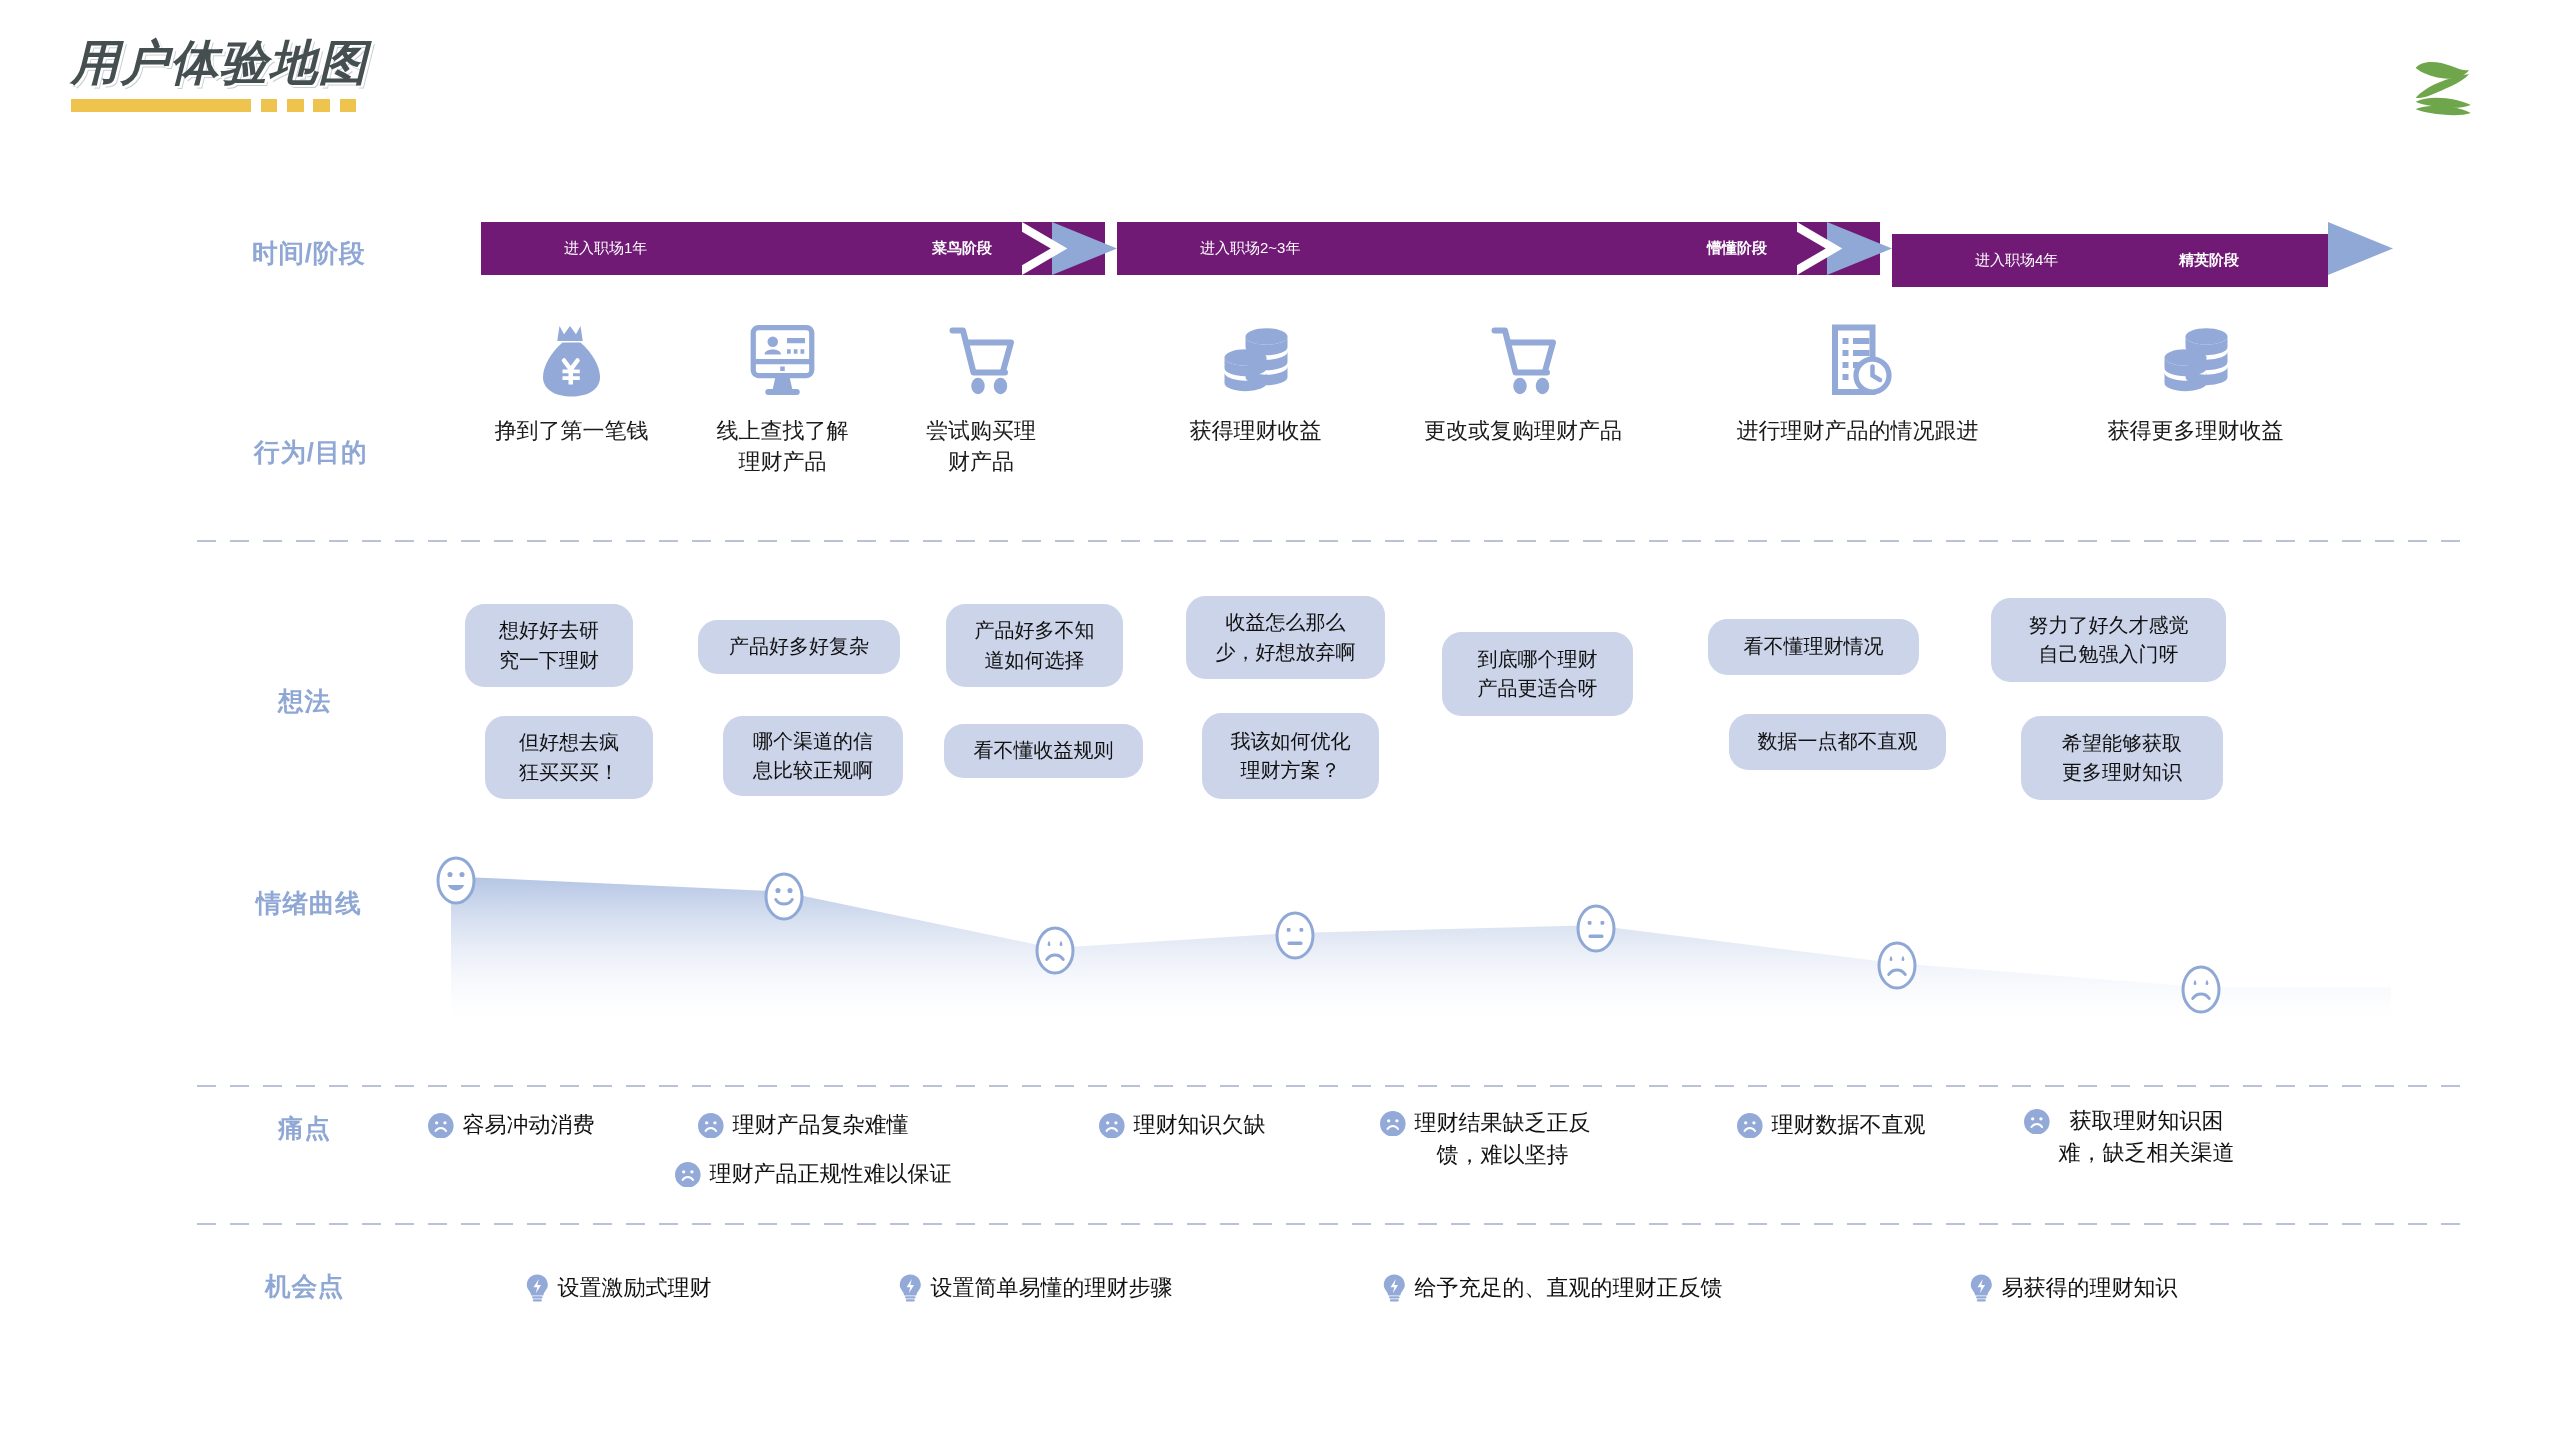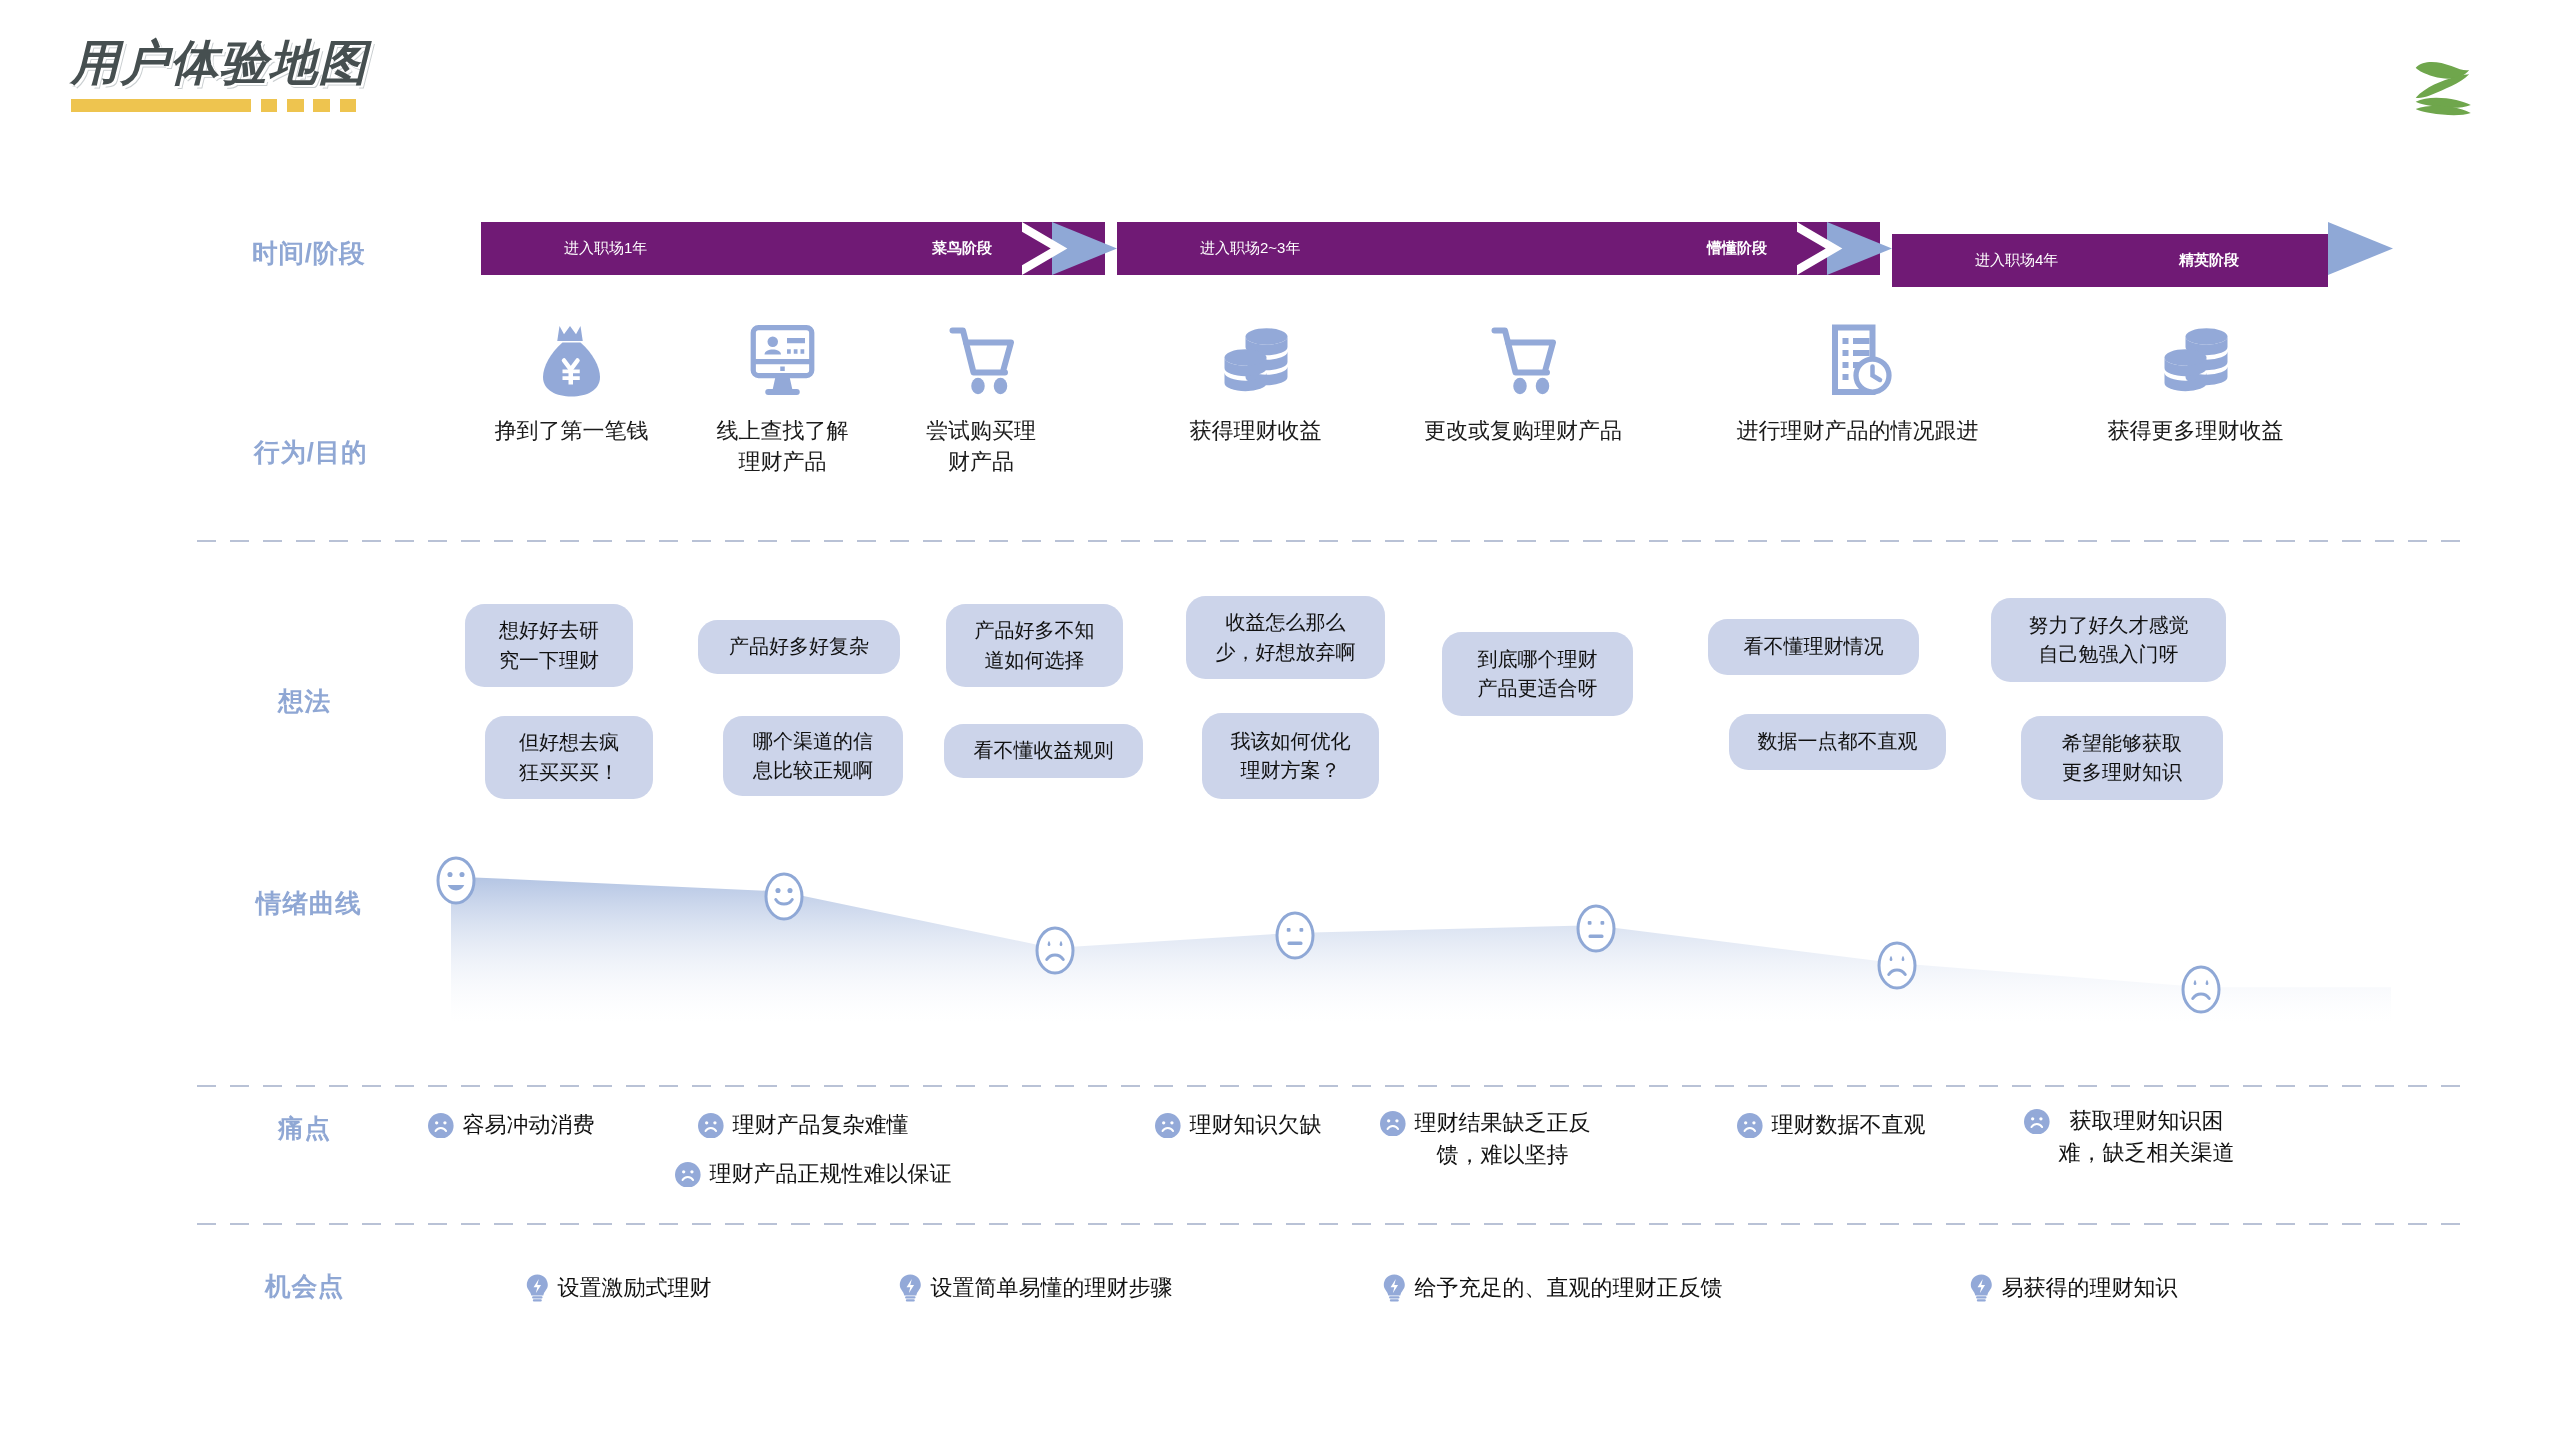--- a/index.html
+++ b/index.html
@@ -397,21 +397,21 @@
       <svg width="25.6" height="25.6" viewBox="0 0 34 34">
           <circle cx="17" cy="17" r="17" fill="#93a9d8"></circle>
         <circle cx="11.5" cy="13" r="2.2" fill="#ffffff"></circle>
           <circle cx="22.5" cy="13" r="2.2" fill="#ffffff"></circle>
         <path d="M10 24 A8 8 0 0 1 24 24" fill="none" stroke="#ffffff" stroke-width="2.6" stroke-linecap="round"></path>
         </svg>
     </span>
     <span class="txt">理财产品正规性难以保证</span>
   </div>
 
-  <div class="pt-item" style="left:1155px; top:1109px;text-align:right;">
+  <div class="pt-item" style="left:1099px; top:1109px;text-align:right;">
     <span class="sad-badge">
       <svg width="25.6" height="25.6" viewBox="0 0 34 34">
           <circle cx="17" cy="17" r="17" fill="#93a9d8"></circle>
         <circle cx="11.5" cy="13" r="2.2" fill="#ffffff"></circle>
           <circle cx="22.5" cy="13" r="2.2" fill="#ffffff"></circle>
         <path d="M10 24 A8 8 0 0 1 24 24" fill="none" stroke="#ffffff" stroke-width="2.6" stroke-linecap="round"></path>
         </svg>
     </span>
     <span class="txt">理财知识欠缺</span>
   </div>

